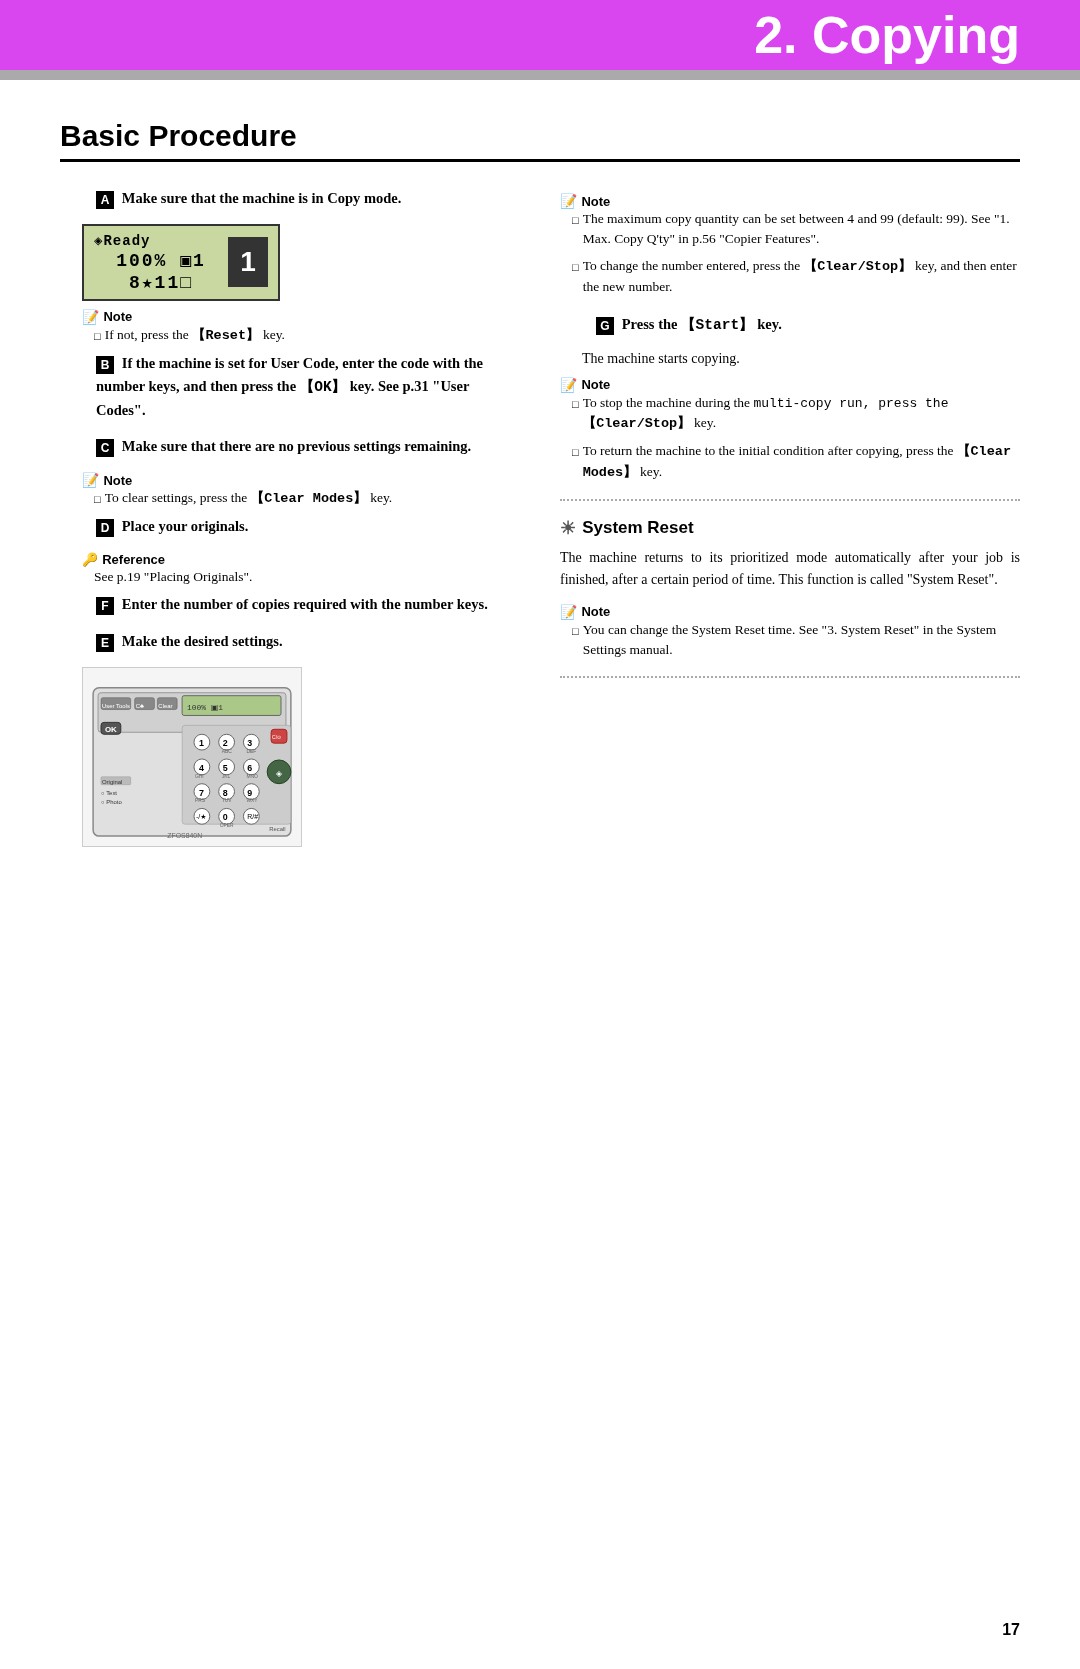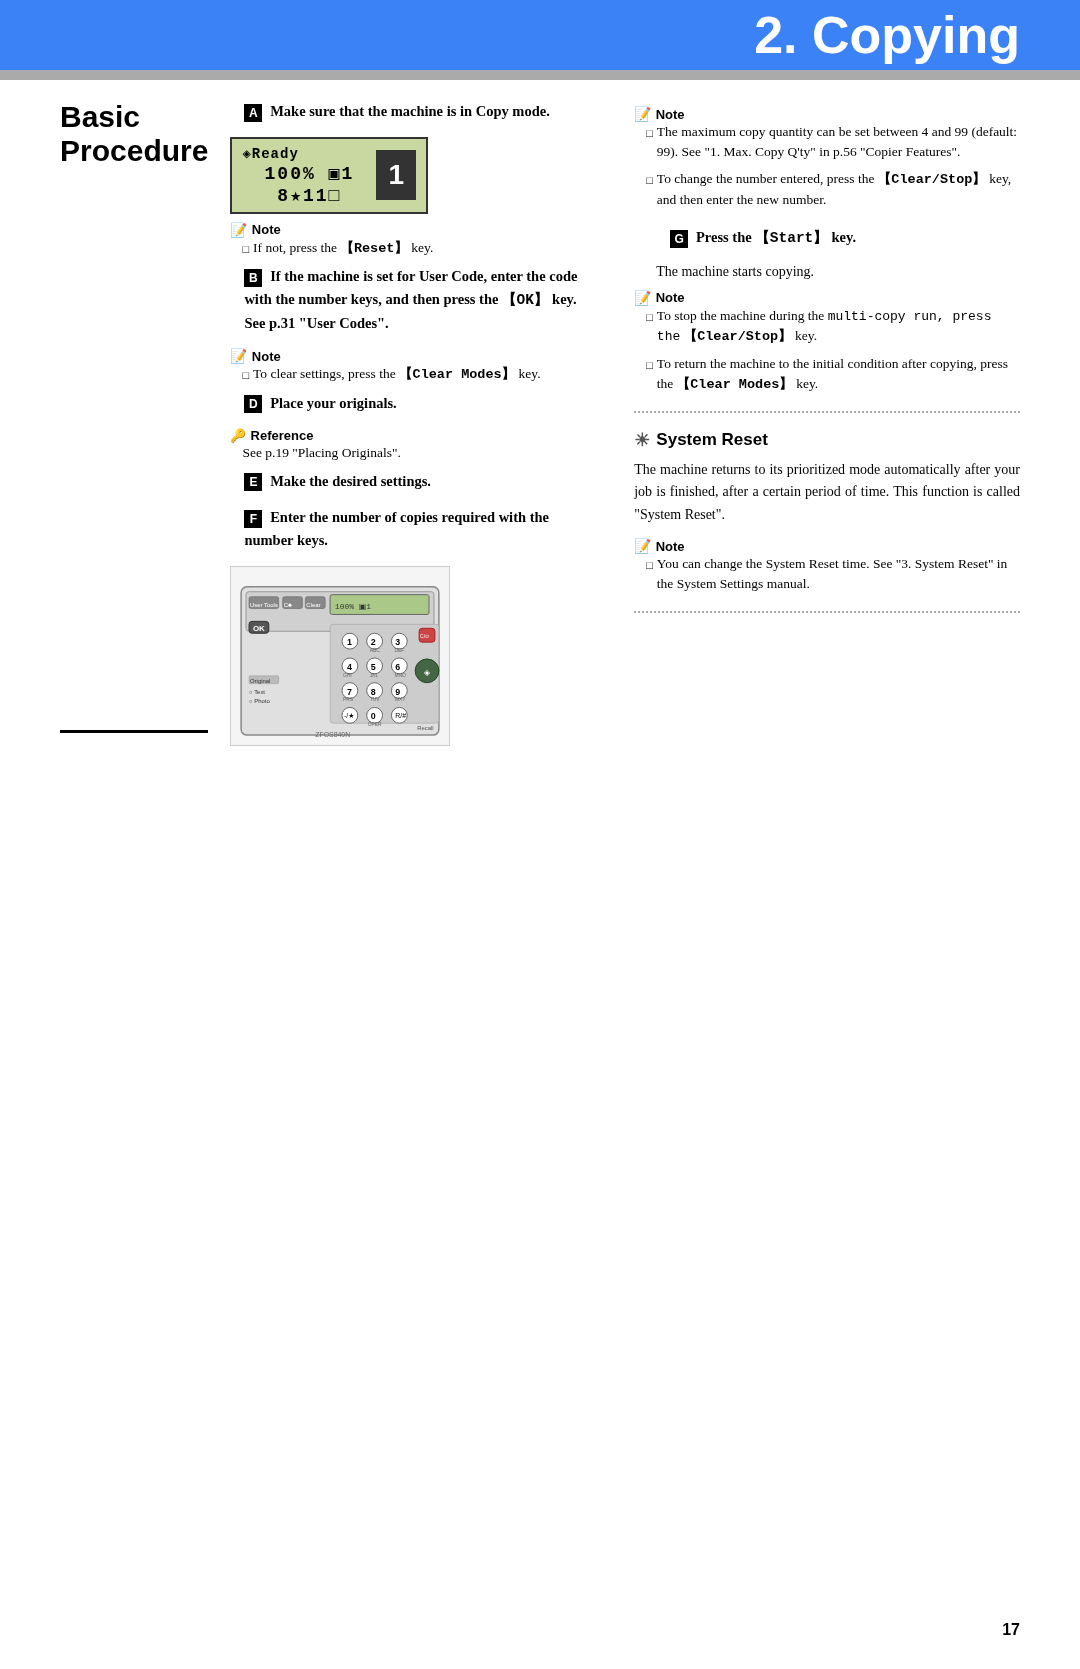--- a/index.html
+++ b/index.html
@@ -10,21 +10,21 @@
       font-size: 15px;
       color: #000;
       width: 1080px;
       min-height: 1669px;
       position: relative;
       overflow-x: hidden;
     }
 
     
     .header-bar {
-      background: #3b82f6;
+      background: #d946ef;
       height: 70px;
       width: 100%;
       display: flex;
       align-items: center;
       justify-content: flex-end;
       padding-right: 60px;
     }
 
     .page-chapter-title {
       font-size: 52px;
@@ -35,23 +35,23 @@
 
     
     .header-underline {
       width: 100%;
       height: 10px;
       background: #aaa;
     }
 
     
     .main-content {
-      padding: 20px 60px 40px 60px;
-      display: flex;
-      flex-direction: row;
+      padding: 39px 60px 40px 60px;
+      display: flex;
+      flex-direction: column;
     }
 
     
     .section-title {
       font-size: 30px;
       font-weight: bold;
       font-family: Arial, sans-serif;
       border-bottom: 3px solid #000;
       padding-bottom: 6px;
       margin-bottom: 25px;
@@ -295,20 +295,24 @@
           <span class="note-bullet">□</span>
           <span>If not, press the <span class="key">【Reset】</span> key.</span>
         </div>
       </div>
 
       <div class="step">
         <span class="step-num-box">B</span>
         <span class="step-text">If the machine is set for User Code, enter the code with the number keys, and then press the <span class="key">【OK】</span> key. See p.31 "User Codes".</span>
       </div>
 
+      <div class="step">
+        <span class="step-num-box">C</span>
+        <span class="step-text">Make sure that there are no previous settings remaining.</span>
+      </div>
 
       <div class="note-box">
         <div class="note-title">
           <span class="note-icon">📝</span>
           <span>Note</span>
         </div>
         <div class="note-item">
           <span class="note-bullet">□</span>
           <span>To clear settings, press the <span class="key">【Clear Modes】</span> key.</span>
         </div>
@@ -321,27 +325,27 @@
 
       <div class="ref-box">
         <div class="ref-title">
           <span>🔑</span>
           <span>Reference</span>
         </div>
         <div class="ref-text">See p.19 "Placing Originals".</div>
       </div>
 
       <div class="step">
+        <span class="step-num-box">F</span>
+        <span class="step-text">Enter the number of copies required with the number keys.</span>
+      </div>
+
+      <div class="step">
         <span class="step-num-box">E</span>
         <span class="step-text">Make the desired settings.</span>
-      </div>
-
-      <div class="step">
-        <span class="step-num-box">F</span>
-        <span class="step-text">Enter the number of copies required with the number keys.</span>
       </div>
 
       <div class="copier-img-container">
         <svg class="copier-svg" viewBox="0 0 220 180" xmlns="http://www.w3.org/2000/svg">
 
           <rect x="10" y="20" width="200" height="150" rx="6" ry="6" fill="#e0e0e0" stroke="#888" stroke-width="1.5"></rect>
 
           <rect x="15" y="25" width="190" height="40" rx="3" fill="#d0d0d0" stroke="#999" stroke-width="1"></rect>
 
           <rect x="100" y="28" width="100" height="20" rx="2" fill="#aac888" stroke="#666" stroke-width="1"></rect>

